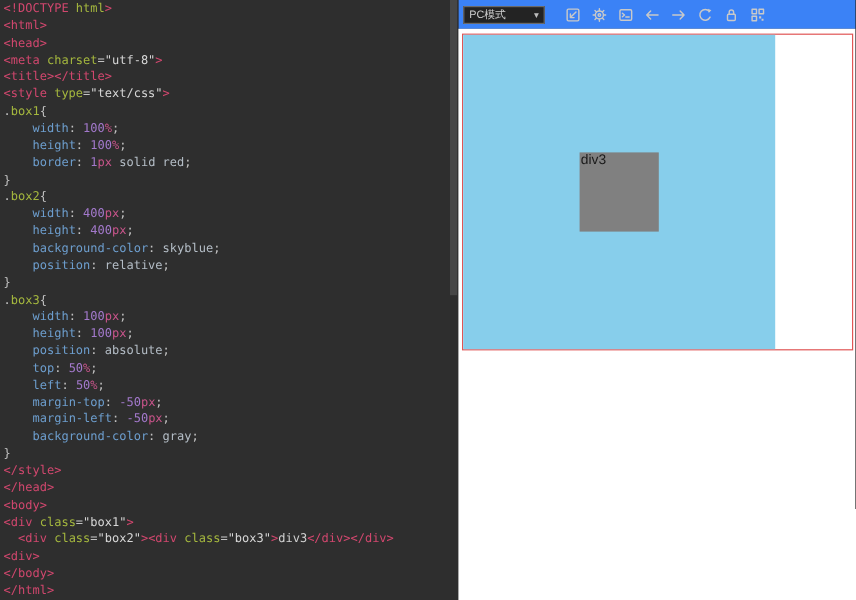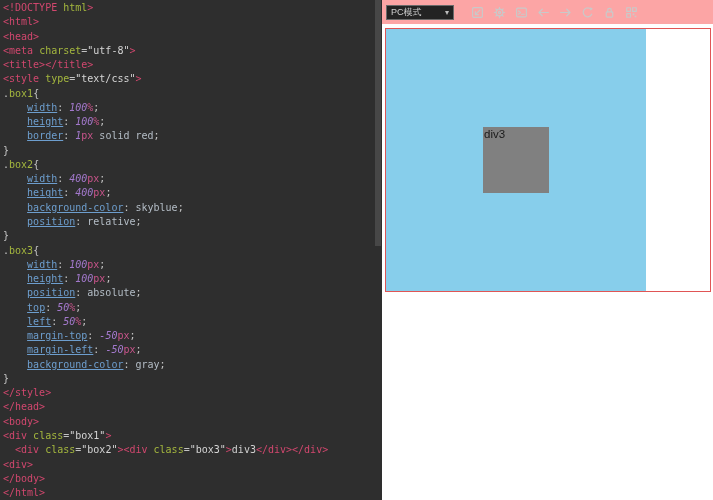--- a/index.html
+++ b/index.html
@@ -11,34 +11,34 @@
   .editor { position:relative; flex:0 0 382px; height:500px; background:#2e2e2e; overflow:hidden; }
   .code { font-family:"DejaVu Sans Mono", monospace; font-size:10px; line-height:14.28px;
           padding:1px 0 0 3px; white-space:pre; color:#d0d0d0; }
   .code-line { height:14.28px; }
   .tk-tag  { color:#d1476e; }
   .tk-attr { color:#a4b73e; }
   .tk-cls  { color:#a4b73e;text-align:center; }
   .tk-str  { color:#d6d6d6; }
   .tk-txt  { color:#d0d0d0; }
   .tk-punc { color:#c2c2c2; }
-  .tk-prop { color:#6d9ece;text-decoration:underline; }
-  .tk-num  { color:#a379cc;font-style:italic; }
+  .tk-prop { color:#6d9ece; }
+  .tk-num  { color:#a379cc; }
   .tk-unit { color:#c8548a; }
   .tk-val  { color:#b4bdc6;margin-top:31px; }
   .scrollbar { position:absolute; top:0; right:1px; width:6px; height:500px; }
   .scroll-thumb { position:absolute; top:0; left:0; width:6px; height:246px; background:#474747; }
 
   
   .preview { flex:1 1 auto; height:500px; display:flex; flex-direction:column; background:#232323; }
   .url-row { height:17px; padding:1px 1px 0 2px; background:#232323; }
   .url-input { width:100%; height:15px; background:#1a1a1a; border:1px solid #6a6a6a;
                color:#cfcfcf; font-size:9.5px; line-height:13px; padding:0 5px;
                font-family:"Liberation Sans", sans-serif; }
-  .toolbar { height:24px; display:flex; align-items:center; padding:0 4px; background:#fca5a5;text-align:center; }
+  .toolbar { height:24px; display:flex; align-items:center; padding:0 4px; background:#3b82f6;text-align:center; }
   .mode-select { width:68px; height:15px; border:1px solid #6a6a6a; background:#232323;
                  color:#cfcfcf; font-size:9px; display:flex; align-items:center;
                  justify-content:space-between; padding:0 4px; margin-right:12px; cursor:default; }
   .caret { font-size:8px; color:#bdbdbd; }
   .tbtn { width:15px; height:15px; margin:0 3.5px; display:flex; align-items:center; justify-content:center; }
   .tbtn svg { display:block; }
   .ico { stroke:#c9c9c9; fill:none; stroke-width:1.1; stroke-linecap:round; stroke-linejoin:round; }
   .ico .fill { fill:#c9c9c9; stroke:none; }
 
   .viewport { position:relative; flex:1 1 auto; background:#ffffff; overflow:hidden; }

